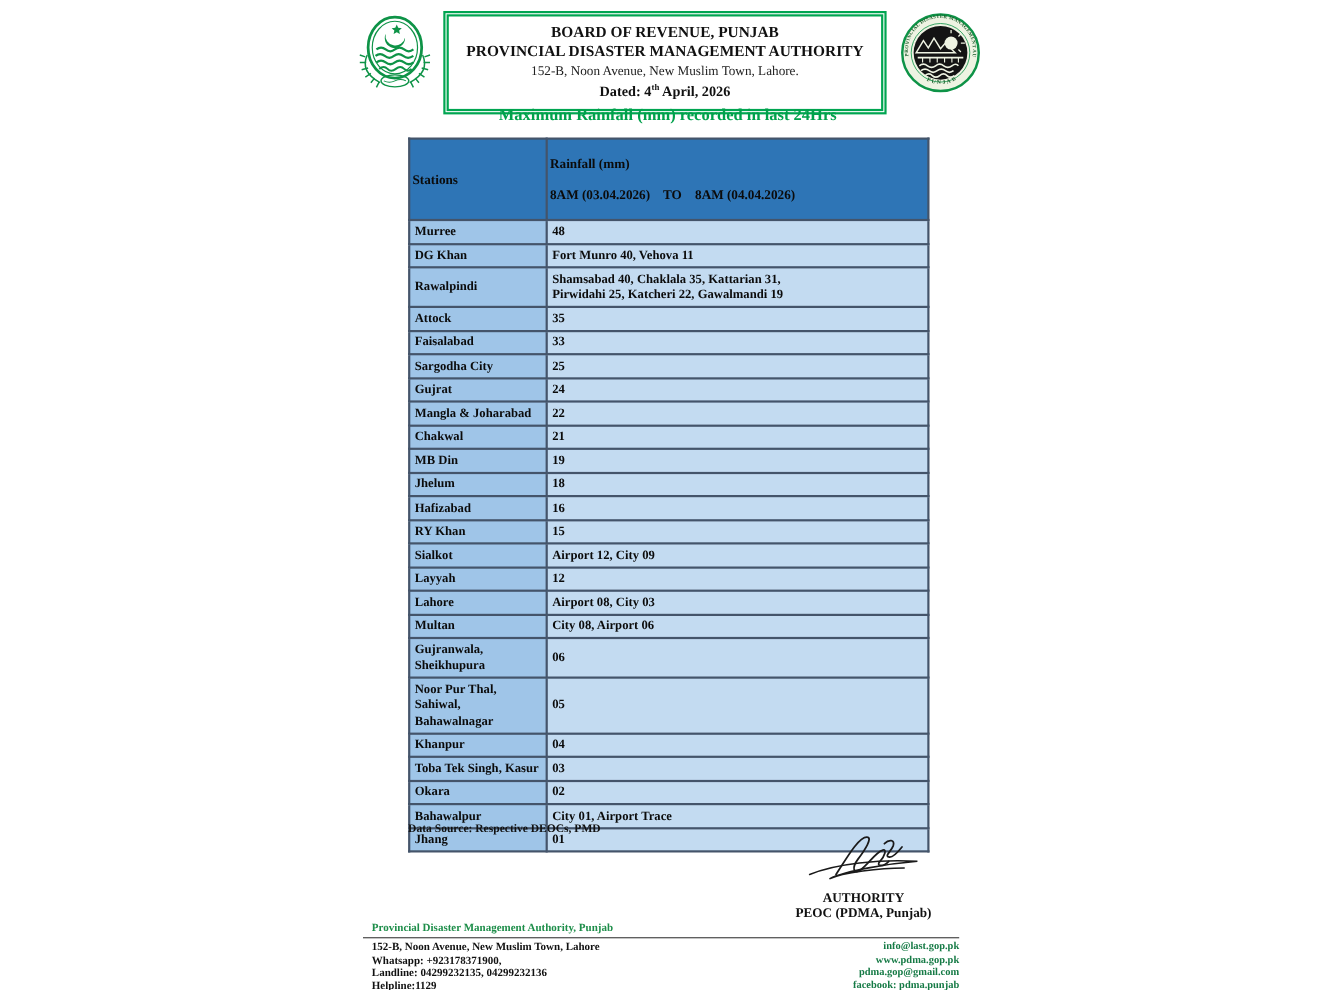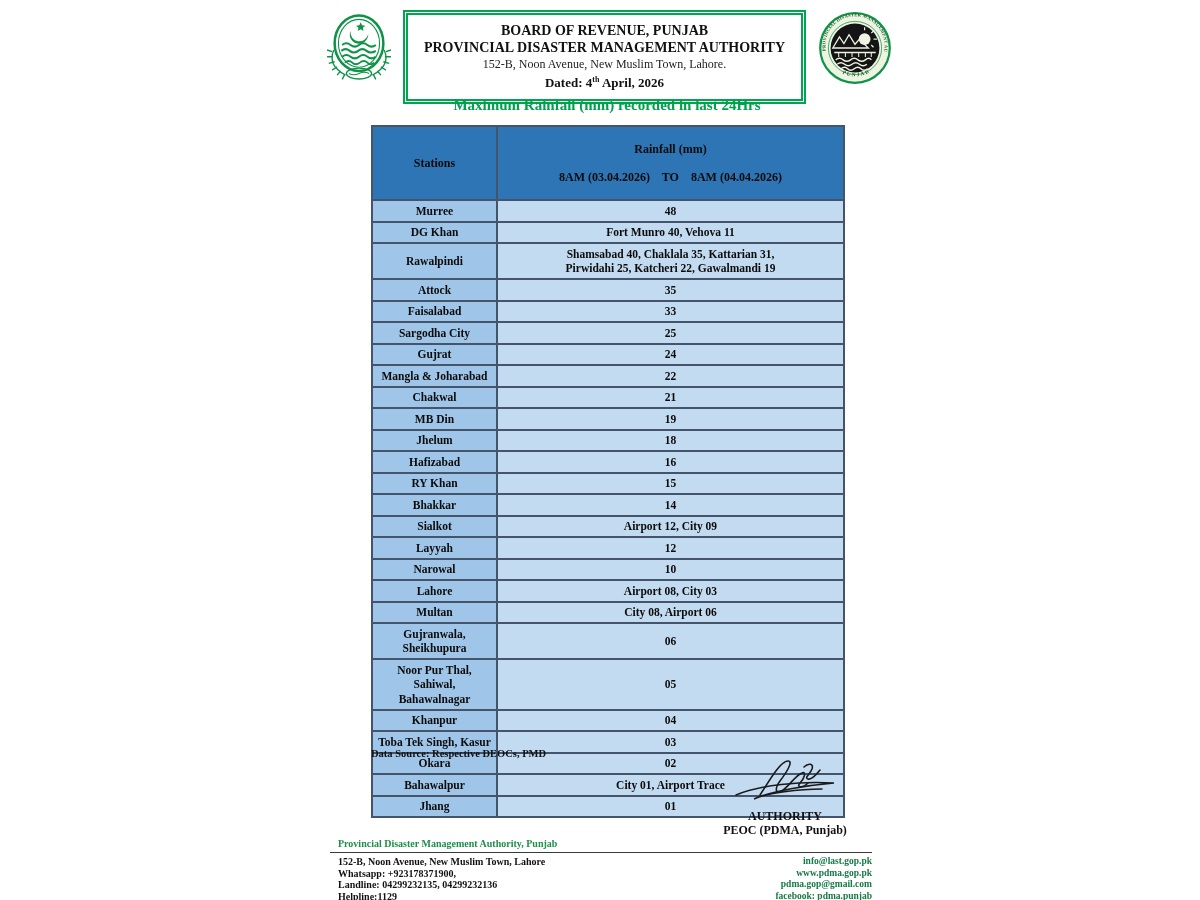--- a/index.html
+++ b/index.html
@@ -19,21 +19,21 @@
   .hdr-box sup{font-size:8px;}
 
   
   .report-title{position:absolute;left:371px;top:97px;width:472px;text-align:center;
     font-size:15px;font-weight:bold;color:#00A14B;}
 
   
   table.rain{position:absolute;left:371px;top:125px;width:472px;border-collapse:collapse;
     table-layout:fixed;}
   table.rain th,table.rain td{border:2px solid #44546A;font-weight:bold;color:#0b0b0b;
-    text-align:center;vertical-align:middle;white-space:pre-line;}
+    text-align:left;vertical-align:middle;white-space:pre-line;}
   table.rain th{background:#2E75B6;font-size:12px;line-height:14px;padding:1px 2px;height:27px;}
   table.rain col.c1{width:125px;}
   table.rain col.c2{width:347px;}
   table.rain td{font-size:11.5px;line-height:14.5px;padding:2.5px 4px;}
   table.rain td.c1{background:#9FC5E8;}
   table.rain td.c2{background:#C3DBF1;}
   .th-line2{white-space:pre;}
 
   
   .datasource{position:absolute;left:371px;top:748px;font-size:10.5px;font-weight:bold;color:#111;}
@@ -186,34 +186,26 @@
         </tr>
         <tr>
           <td class="c1">Hafizabad</td>
           <td class="c2">16</td>
         </tr>
         <tr>
           <td class="c1">RY Khan</td>
           <td class="c2">15</td>
         </tr>
         <tr>
-          <td class="c1">Bhakkar</td>
-          <td class="c2">14</td>
-        </tr>
-        <tr>
           <td class="c1">Sialkot</td>
           <td class="c2">Airport 12, City 09</td>
         </tr>
         <tr>
           <td class="c1">Layyah</td>
           <td class="c2">12</td>
-        </tr>
-        <tr>
-          <td class="c1">Narowal</td>
-          <td class="c2">10</td>
         </tr>
         <tr>
           <td class="c1">Lahore</td>
           <td class="c2">Airport 08, City 03</td>
         </tr>
         <tr>
           <td class="c1">Multan</td>
           <td class="c2">City 08, Airport 06</td>
         </tr>
         <tr>

